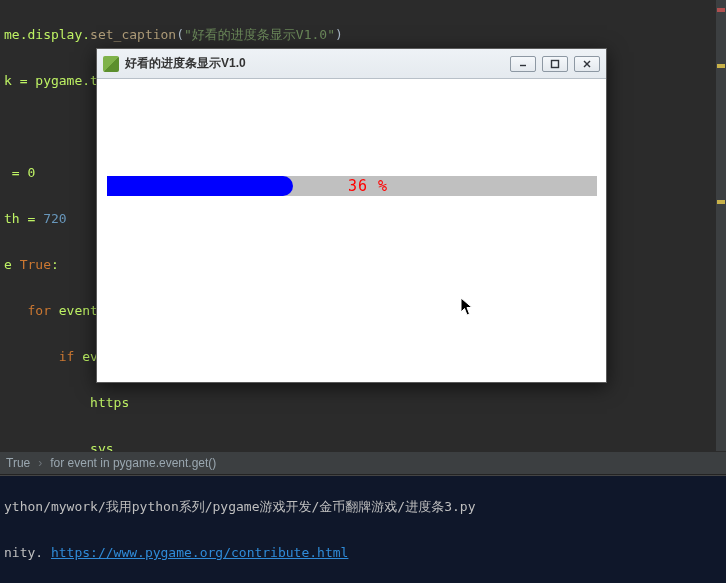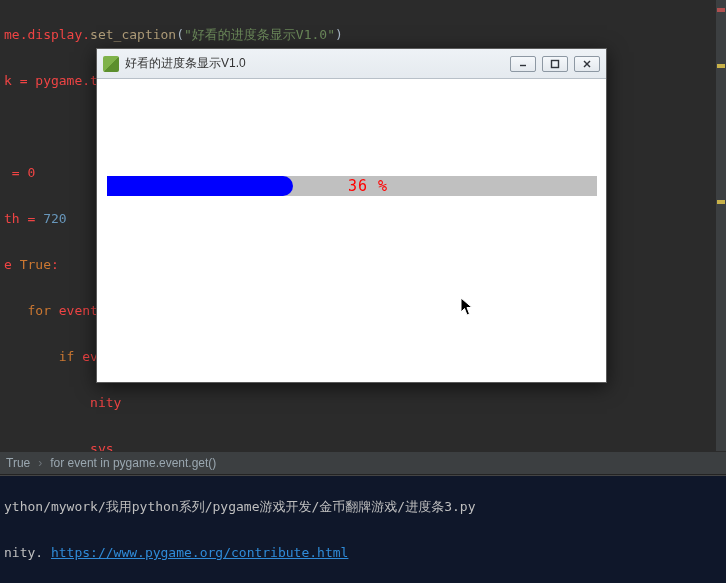--- a/index.html
+++ b/index.html
@@ -17,21 +17,21 @@
     position: absolute;
     inset: 0;
     padding: 0 4px;
     line-height: 23px;
     white-space: pre;
   }
   .ln { display: block; }
   .kw   { color: #cc7832; }            
   .str  { color: #6a8759; }            
   .num  { color: #6897bb; }            
-  .id   { color: #ef4444; }            
+  .id   { color: #bef264; }            
   .call { color: #b09d79; margin-top: 30px; }            
   .cmt  { color: #808080; }            
   .brace{ color: #a9b7c6; }
 
   
   .breadcrumb {
     position: absolute;
     top: 451px; left: 0; right: 0;
     height: 24px;
     background: #3c3f41;
@@ -80,20 +80,21 @@
     height: 30px;
     background: linear-gradient(#eef2f6,#e5eaef);
     border-bottom: 1px solid #b8c0c8;
     display: flex;
     align-items: center;
     padding: 0 6px;
     font-family: "Microsoft YaHei","Segoe UI",sans-serif;
     font-size: 12px;
     color: #333;
     gap: 6px;
+    font-weight: bold;
   }
   .titlebar .appicon {
     width: 16px; height: 16px;
     background:
       linear-gradient(135deg,#7fb24a 0 50%, transparent 0) ,
       linear-gradient(135deg,transparent 50%, #5c8f2d 0);
     border-radius: 2px;
   }
   .titlebar .title { flex: 1; }
   .winbtns { display: flex; gap: 6px; }
@@ -167,21 +168,21 @@
 
 <div class="editor">
 <span class="ln"><span class="id">me.display.</span><span class="call">set_caption</span><span class="brace">(</span><span class="str">"好看的进度条显示V1.0"</span><span class="brace">)</span></span>
 <span class="ln"><span class="id">k = pygame.time.Clock()</span></span>
 <span class="ln"> </span>
 <span class="ln"><span class="id"> = 0</span></span>
 <span class="ln"><span class="id">th = </span><span class="num">720</span></span>
 <span class="ln"><span class="id">e </span><span class="kw">True</span><span class="id">:</span></span>
 <span class="ln">   <span class="kw">for</span><span class="id"> event </span><span class="kw">in</span></span>
 <span class="ln">       <span class="kw">if</span><span class="id"> event</span></span>
-<span class="ln">           <span class="id">nity</span></span>
+<span class="ln">           <span class="id">https</span></span>
 <span class="ln">           <span class="id">sys.</span></span>
 <span class="ln">   <span class="id">screen.fill(</span></span>
 <span class="ln">   <span class="cmt"># screen.fil</span></span>
 <span class="ln">   <span class="id">pygame.draw.</span></span>
 
 
 
 
 
 

